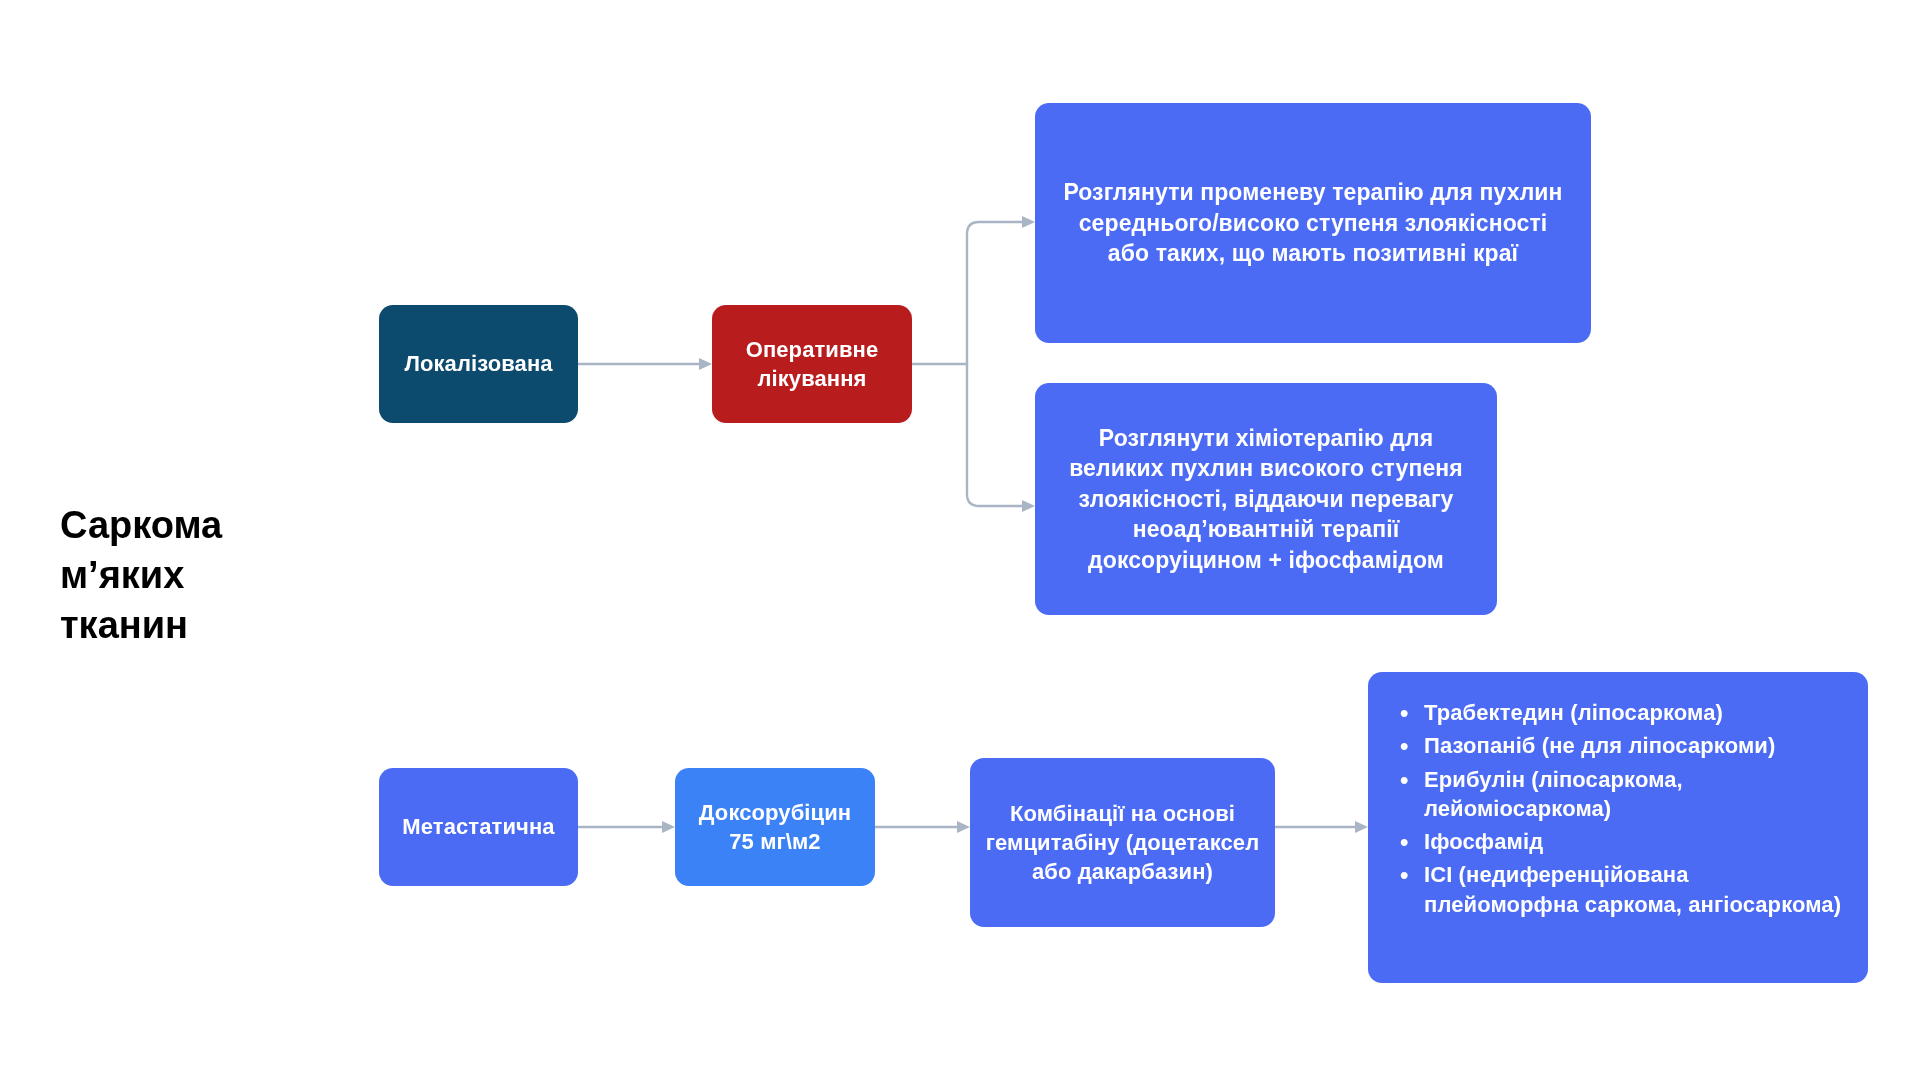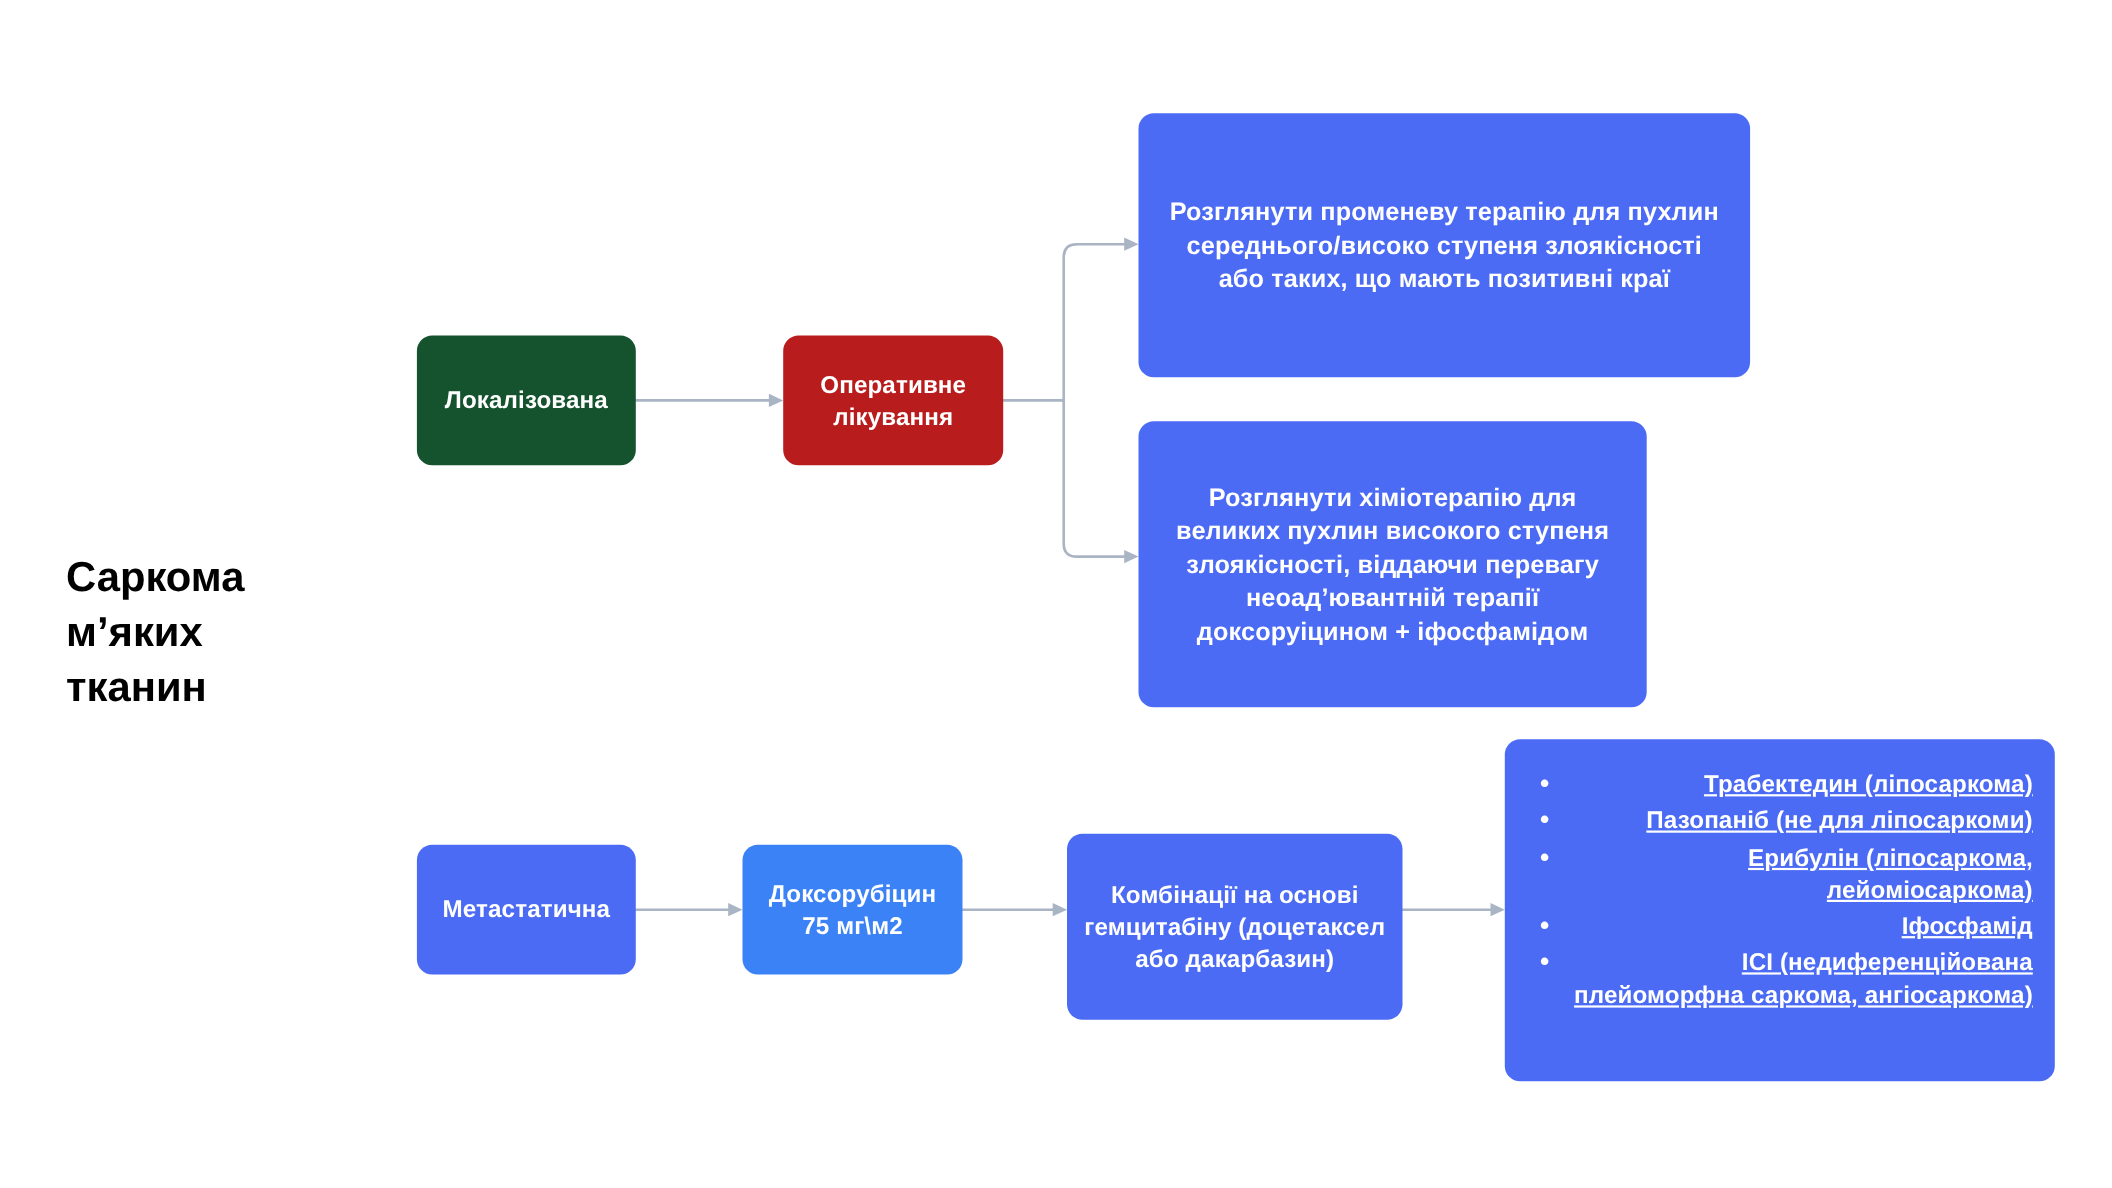--- a/index.html
+++ b/index.html
@@ -53,21 +53,21 @@
     display: block;
     width: 100%;
   }
   .node-md  { font-size: 22px; }
   .node-lg  { font-size: 23px; }
 
   
   #node-localized      { left: 379px;  top: 305px; width: 199px;  height: 118px; }
   #node-surgery        { left: 712px;  top: 305px; width: 200px;  height: 118px; }
   #node-radiotherapy   { left: 1035px; top: 103px; width: 556px;  height: 240px; padding: 0 22px; }
-  #node-chemotherapy   { left: 1035px; top: 383px; width: 462px;  height: 260px; padding: 0 14px; }
+  #node-chemotherapy   { left: 1035px; top: 383px; width: 462px;  height: 232px; padding: 0 14px; }
 
   #node-metastatic     { left: 379px;  top: 768px; width: 199px;  height: 118px; }
   #node-doxorubicin    { left: 675px;  top: 768px; width: 200px;  height: 118px; }
   #node-gemcitabine    { left: 970px;  top: 748px; width: 305px;  height: 169px; padding: 0 14px; }
 
   #node-secondline {
     left: 1368px; top: 672px; width: 500px; height: 311px;
     display: block;
     padding: 26px 20px 26px 22px;
     font-size: 22px;
@@ -75,22 +75,21 @@
   #node-secondline ul {
     list-style: none;
     margin: 0;
     padding: 0;
   }
   #node-secondline li {
     position: relative;
     padding-left: 34px;
     margin: 0 0 4px 0;
     line-height: 1.33;
-    text-align: right;
-    text-decoration: underline;
+    text-align: left;
   }
   #node-secondline li::before {
     content: "\2022";
     position: absolute;
     left: 10px;
     top: -1px;
     font-size: 24px;
     line-height: 1.33;
   }
 
@@ -149,21 +148,21 @@
       <line class="conn-line" x1="875" y1="827" x2="957" y2="827" style="stroke: rgb(169, 180, 196);"></line>
       <polygon class="conn-head" points="957,821 970,827 957,833" style="fill: rgb(169, 180, 196);"></polygon>
     </g>
 
     <g>
       <line class="conn-line" x1="1275" y1="827" x2="1355" y2="827" style="stroke: rgb(169, 180, 196);"></line>
       <polygon class="conn-head" points="1355,821 1368,827 1355,833" style="fill: rgb(169, 180, 196);"></polygon>
     </g>
   </svg>
 
-  <div class="node node-md" id="node-localized" style="background: #14532d; color: rgb(255, 255, 255);">
+  <div class="node node-md" id="node-localized" style="background: #0c4a6e; color: rgb(255, 255, 255);">
     <span class="node-text">Локалізована</span>
   </div>
 
   <div class="node node-md" id="node-surgery" style="background: #b91c1c; color: rgb(255, 255, 255);">
     <span class="node-text">Оперативне
 лікування</span>
   </div>
 
   <div class="node node-lg" id="node-radiotherapy" style="background: rgb(75, 107, 245); color: rgb(255, 255, 255);">
     <span class="node-text">Розглянути променеву терапію для пухлин середнього/високо ступеня злоякісності або таких, що мають позитивні краї</span>

